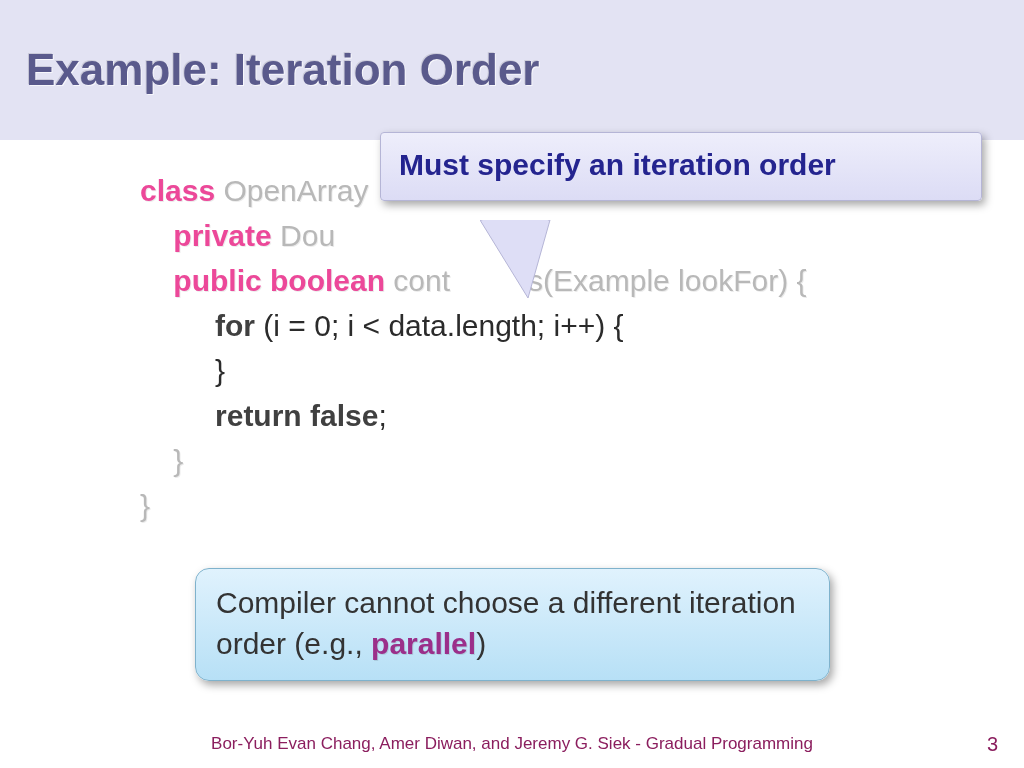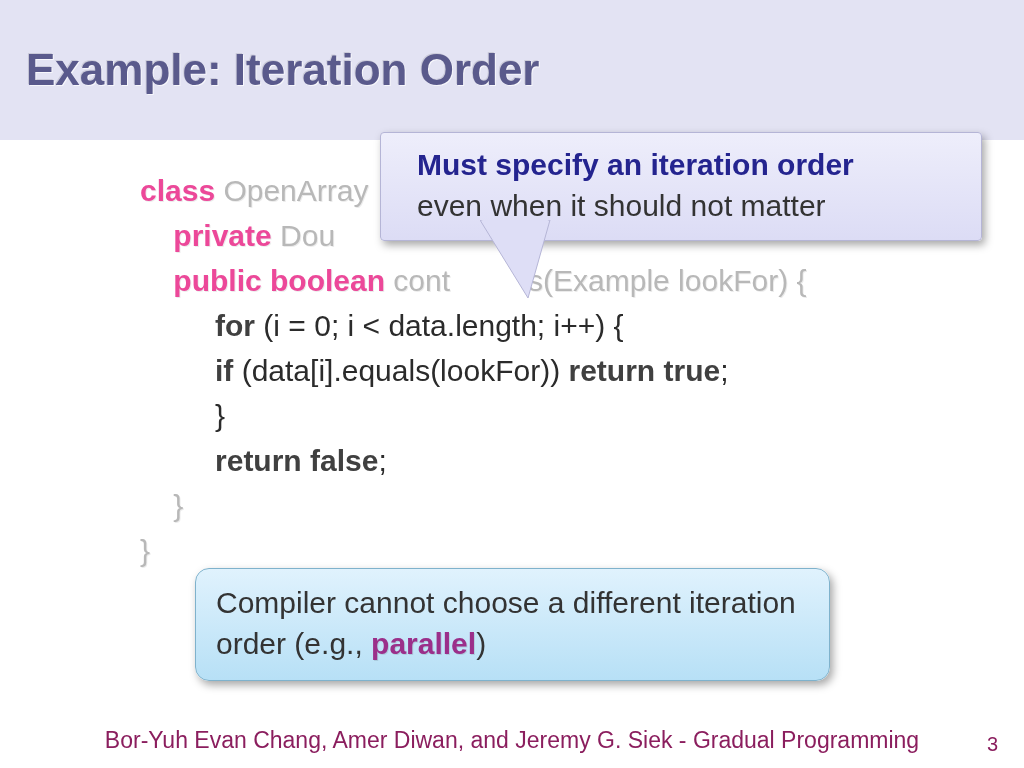--- a/index.html
+++ b/index.html
@@ -41,21 +41,21 @@
 
   .callout-top {
     position: absolute;
     left: 380px;
     top: 132px;
     width: 602px;
     background: linear-gradient(#eeeefb, #dcdcf5);
     border: 1px solid #b5b5d6;
     border-radius: 4px;
     box-shadow: 3px 4px 8px rgba(0,0,0,0.35);
-    padding: 12px 18px 14px 36px;
+    padding: 12px 18px 14px 18px;
     font-size: 30px;
     line-height: 1.35;
     color: #333;
   }
   .callout-top .bold-blue {
     color: #24248f;
     font-weight: bold;
   }
   .callout-tail {
     position: absolute;
@@ -85,21 +85,21 @@
     text-shadow: 1px 1px 0 rgba(0,0,0,0.1);
   }
 
   .footer {
     position: absolute;
     left: 0;
     bottom: 14px;
     width: 100%;
     display: flex;
     justify-content: center;
-    font-size: 23px;
+    font-size: 17px;
     color: #8b1e5e;
   }
   .page-num {
     position: absolute;
     right: 26px;
     bottom: 12px;
     font-size: 20px;
     color: #8b1e5e;
   }
 </style>
@@ -108,30 +108,28 @@
 
 <div class="title-bar">
   <div class="title-text">Example: Iteration Order</div>
 </div>
 
 <div class="code-block">
   <div class="code-line"><span class="gray-bold">class</span><span class="gray"> OpenArray</span></div>
   <div class="code-line">    <span class="gray-bold">private</span><span class="gray"> Dou</span></div>
   <div class="code-line">    <span class="gray-bold">public boolean</span><span class="gray"> cont</span><span style="display:inline-block;width:78px"></span><span class="gray">s(Example lookFor) {</span></div>
   <div class="code-line">         <span class="dark-bold">for</span><span class="dark"> (i = 0; i &lt; data.length; i++) {</span></div>
-  <div class="code-line">         <span class="dark-bold">if</span><span class="dark"> (data[i].equals(lookFor)) </span><span class="dark-bold">return true</span><span class="dark">;</span></div>
   <div class="code-line">         <span class="dark">}</span></div>
   <div class="code-line">         <span class="dark-bold">return false</span><span class="dark">;</span></div>
   <div class="code-line">    <span class="gray">}</span></div>
   <div class="code-line"><span class="gray">}</span></div>
 </div>
 
 <div class="callout-top">
   <span class="bold-blue">Must specify an iteration order</span><br>
-  <span>even when it should not matter</span>
 </div>
 <div class="callout-tail">
   <svg width="90" height="80">
     <polygon points="0,0 70,0 48,78" fill="#dedef6" stroke="#b5b5d6" stroke-width="1"></polygon>
     <polygon points="2,0 68,0 48,74" fill="#dedef6"></polygon>
   </svg>
 </div>
 
 <div class="callout-bottom">
   <span>Compiler cannot choose a different iteration order (e.g., </span><span class="emph">parallel</span><span>)</span>

